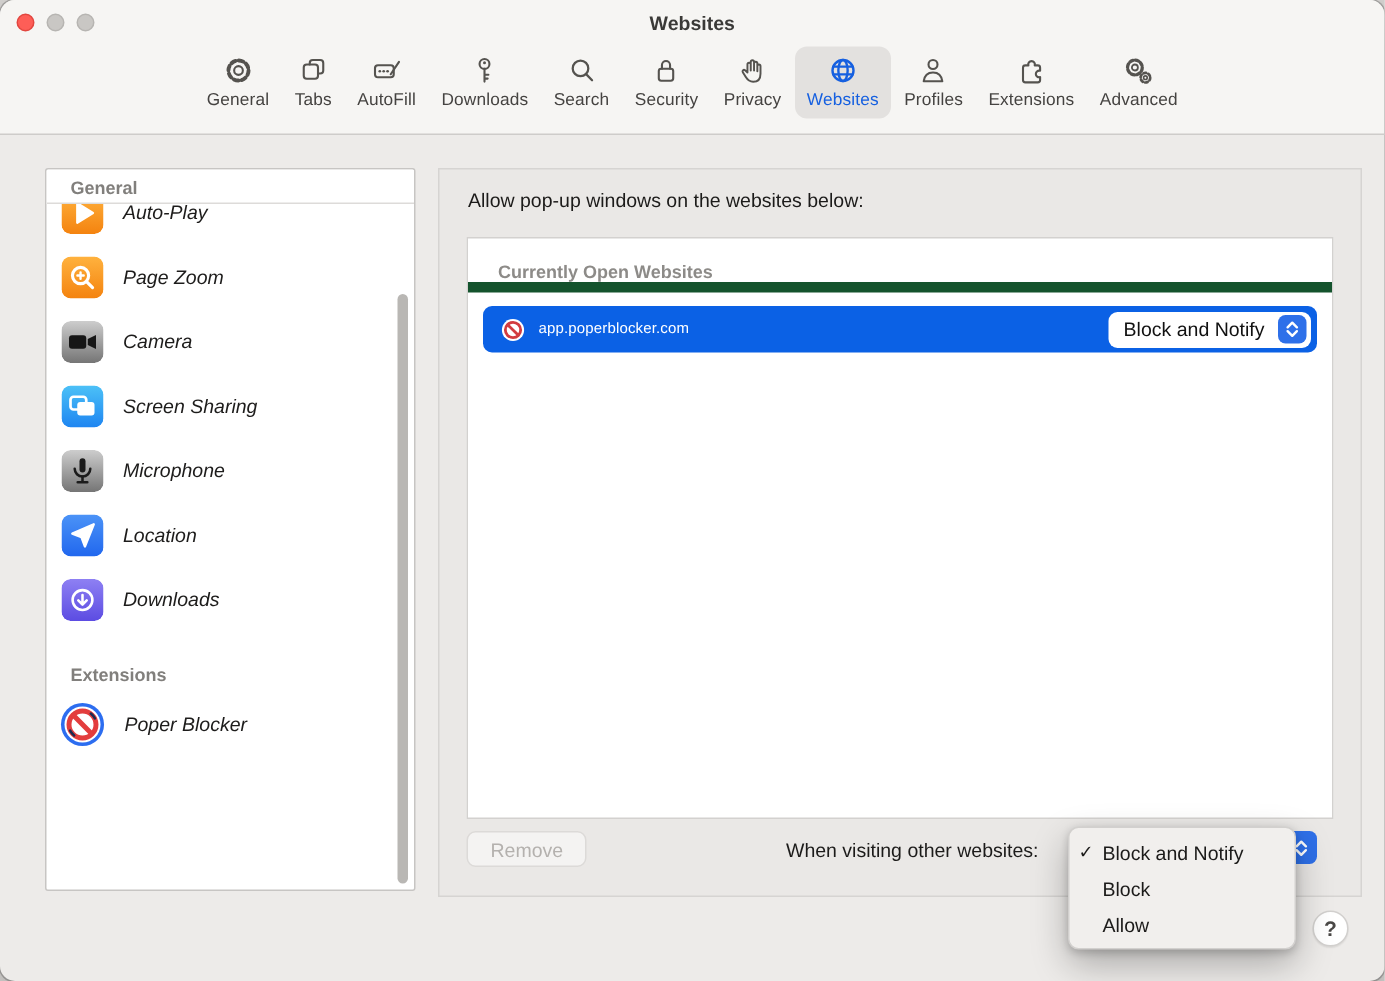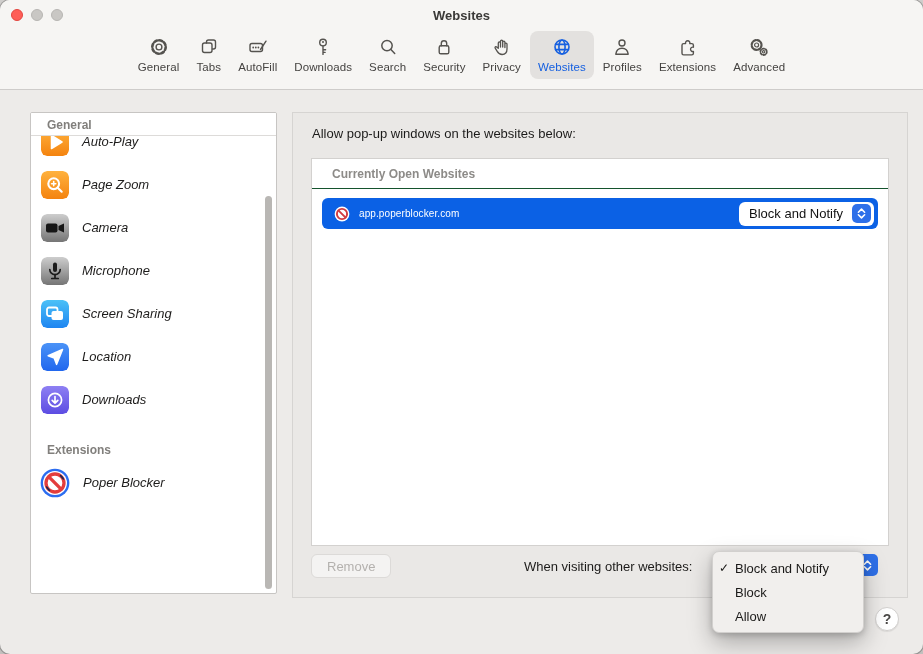--- a/index.html
+++ b/index.html
@@ -44,21 +44,21 @@
   .appicon{width:28px;height:28px;border-radius:6px;flex:0 0 auto;display:block;}
   .sec-header{margin:22px 0 4px;padding-left:16px;font-size:12px;font-weight:bold;color:#817f7c;}
   .scrollbar{position:absolute;right:4px;top:83px;width:7px;height:393px;border-radius:4px;
     background:#b9b7b4;z-index:4;}
   
   .panel{position:absolute;left:292px;top:22px;width:616px;height:486px;box-sizing:border-box;
     background:#eae8e6;border:1px solid #d6d4d2;border-radius:0;}
   .desc{position:absolute;left:19px;top:13px;font-size:13px;color:#1c1b1a;}
   .table{position:absolute;left:18px;top:45px;width:578px;height:388px;box-sizing:border-box;
     background:#fff;border:1px solid #d3d1cf;}
-  .thead{height:29px;border-bottom:1px solid #14532d;display:flex;align-items:center;}
+  .thead{height:29px;border-bottom:7px solid #14532d;display:flex;align-items:flex-end;}
   .thead span{padding-left:20px;font-size:12px;font-weight:bold;color:#8d8b88;}
   .trow{margin:9px 10px 0;height:31px;border-radius:6px;background:#0b61e5;
     display:flex;align-items:center;padding:0 4px 0 12px;box-sizing:border-box;}
   .trow .site{margin-left:9px;font-size:10px;font-weight:normal;color:#fff;letter-spacing:.1px;}
   .trow .spacer{flex:1;}
   .popup{height:24px;background:#fff;border-radius:6px;display:flex;align-items:center;
     padding:0 3px 0 10px;gap:9px;}
   .popup .plabel{font-size:13px;color:#111;}
   .stepper{width:19px;height:19px;border-radius:5px;background:#2e70e9;display:flex;
     align-items:center;justify-content:center;}
@@ -251,41 +251,41 @@
               </defs>
             <rect width="28" height="28" rx="6" fill="url(#gGr)"></rect>
             <rect x="5" y="9.5" width="11.5" height="9" rx="2" fill="#161616"></rect>
             <path d="m17.5 12 5.5-2.6v9.2L17.5 16z" fill="#161616"></path>
           </svg>
           <span class="slabel">Camera</span>
         </div>
 
         <div class="srow">
           <svg class="appicon" viewBox="0 0 28 28">
+            <defs>
+                <linearGradient id="gCy" x1="0" y1="0" x2="0" y2="1">
+              <stop offset="0" stop-color="#4cc1f7"></stop>
+                  <stop offset="1" stop-color="#1e85f1"></stop>
+                </linearGradient>
+              </defs>
+            <rect width="28" height="28" rx="6" fill="url(#gCy)"></rect>
+            <rect x="6" y="7.5" width="10.5" height="8.5" rx="2" fill="none" stroke="#fff" stroke-width="1.8"></rect>
+            <rect x="10.5" y="11" width="11.5" height="9" rx="2" fill="#fff"></rect>
+          </svg>
+          <span class="slabel">Screen Sharing</span>
+        </div>
+
+        <div class="srow">
+          <svg class="appicon" viewBox="0 0 28 28">
             <rect width="28" height="28" rx="6" fill="url(#gGr)"></rect>
             <rect x="12" y="5.5" width="4" height="9.5" rx="2" fill="#1b1b1b"></rect>
             <path d="M8.8 12.5a5.2 5.2 0 0 0 10.4 0" fill="none" stroke="#1b1b1b" stroke-width="1.7" stroke-linecap="round"></path>
             <path d="M14 17.7v3 M10.8 21.5h6.4" stroke="#1b1b1b" stroke-width="1.7" stroke-linecap="round"></path>
           </svg>
           <span class="slabel">Microphone</span>
-        </div>
-
-        <div class="srow">
-          <svg class="appicon" viewBox="0 0 28 28">
-            <defs>
-                <linearGradient id="gCy" x1="0" y1="0" x2="0" y2="1">
-              <stop offset="0" stop-color="#4cc1f7"></stop>
-                  <stop offset="1" stop-color="#1e85f1"></stop>
-                </linearGradient>
-              </defs>
-            <rect width="28" height="28" rx="6" fill="url(#gCy)"></rect>
-            <rect x="6" y="7.5" width="10.5" height="8.5" rx="2" fill="none" stroke="#fff" stroke-width="1.8"></rect>
-            <rect x="10.5" y="11" width="11.5" height="9" rx="2" fill="#fff"></rect>
-          </svg>
-          <span class="slabel">Screen Sharing</span>
         </div>
 
         <div class="srow">
           <svg class="appicon" viewBox="0 0 28 28">
             <defs>
                 <linearGradient id="gBl" x1="0" y1="0" x2="0" y2="1">
               <stop offset="0" stop-color="#4b93f7"></stop>
                   <stop offset="1" stop-color="#2167ee"></stop>
                 </linearGradient>
               </defs>

